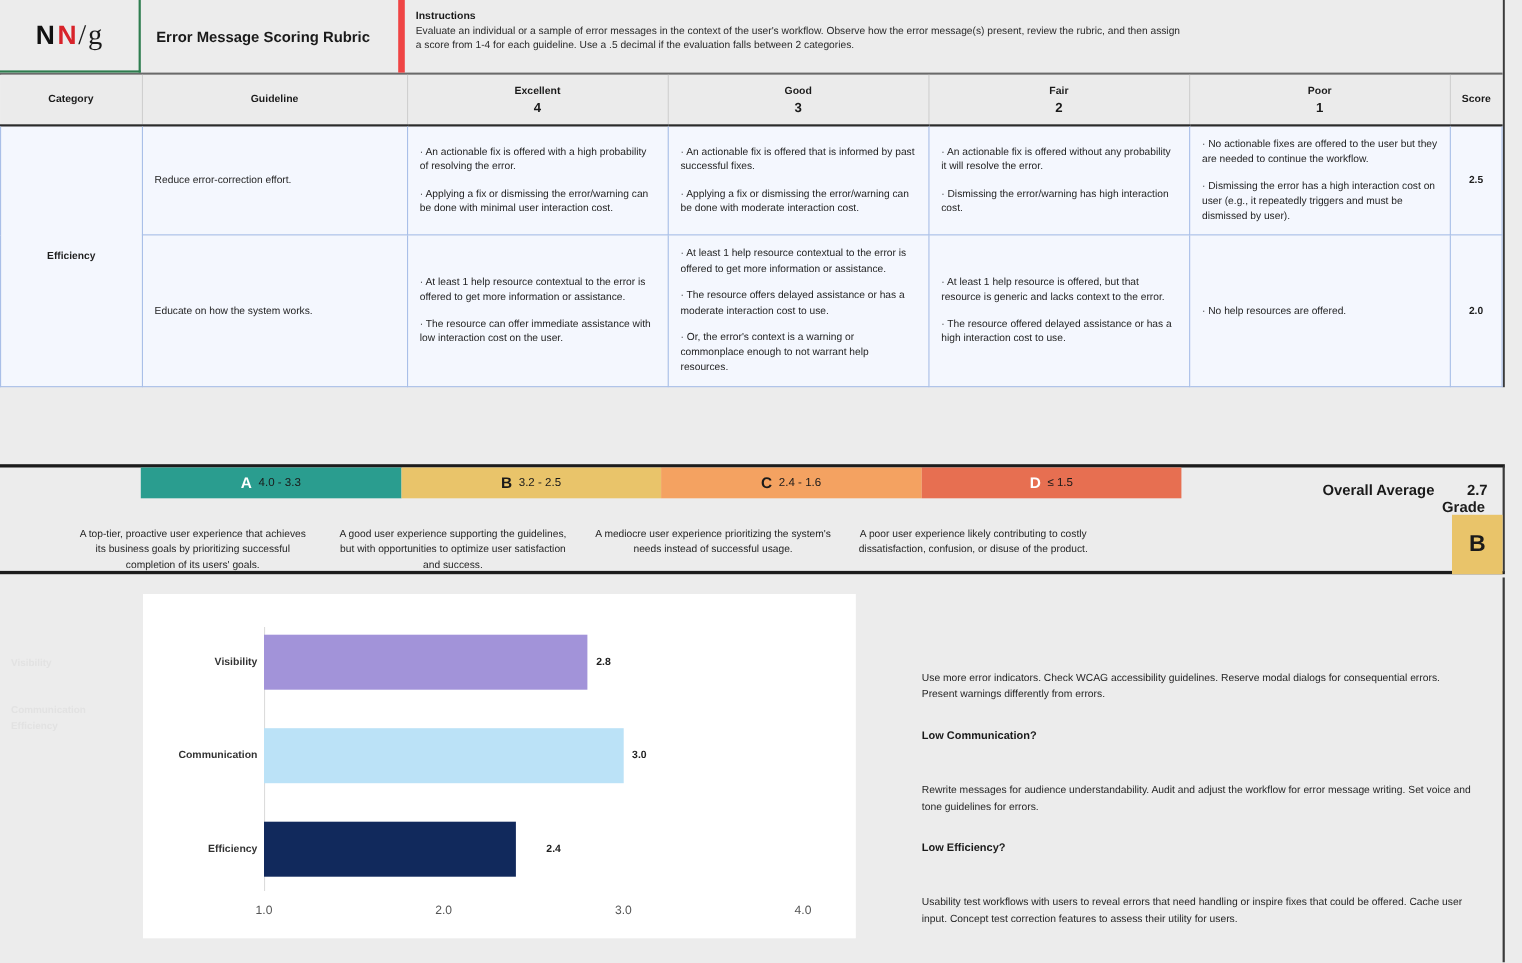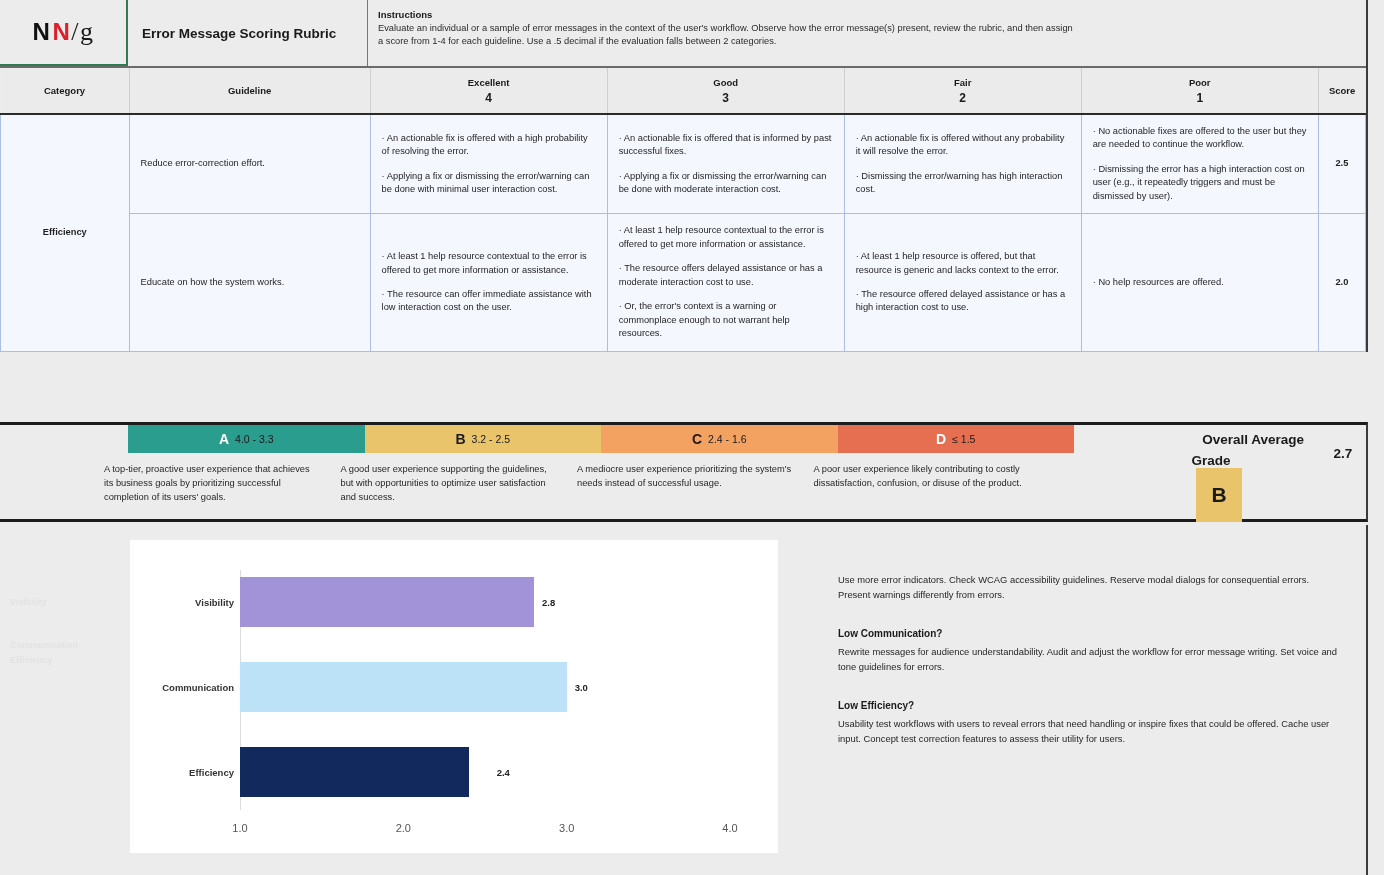--- a/index.html
+++ b/index.html
@@ -30,21 +30,21 @@
           display:flex; align-items:baseline; }
   .logo .n1 { color: #111; }
   .logo .n2 { color: #d8232a; margin-left: 2px; }
   .logo .sl { font-family: "Liberation Serif", serif; font-weight: 400;
               font-size: 26px; margin: 0 1px; }
   .logo .g  { font-family: "Liberation Serif", serif; font-weight: 400;
               font-size: 26px; }
   .rubric-title {
     width: 240px; min-width: 240px; display: flex; align-items: center;
     padding-left: 14px; font-size: 13.5px; font-weight: 700;
-    border-right: 1px solid #ef4444;
+    border-right: 6px solid #ef4444;
   }
   .instructions { flex: 1; padding: 9px 14px 0 10px; }
   .instructions .hd { font-size: 9.5px; font-weight: 700; margin-bottom: 2px; }
   .instructions .bd { font-size: 9.3px; line-height: 1.45; color: #2b2b2b; max-width: 700px; }
 
   table.rubric { width: 100%; border-collapse: collapse; table-layout: fixed; }
   table.rubric th {
     background: #ebebeb; font-size: 9.5px; font-weight: 700;
     text-align: center; vertical-align: middle; height: 46px;
     border-right: 1px solid #cfcfcf; border-bottom: 2px solid #2b2b2b;
@@ -79,24 +79,24 @@
   .grade-block {
     position: absolute; left: 0; top: 422px; width: 1368px; height: 100px;
     background: #ececec; border-top: 3px solid #1c1c1c; border-bottom: 3px solid #1c1c1c;
     border-right: 2px solid #3b3b3b;
   }
   .grade-bands { display: flex; height: 28px; margin-left: 128px; width: 946px; }
   .band { flex: 1; display: flex; align-items: center; justify-content: center;
           color: #1a1a1a; font-size: 10px; }
   .band .L { font-size: 14px; font-weight: 700; margin-right: 6px; }
   .band .R { font-size: 10.5px; font-weight: 400; }
-  .grade-descs { display: flex; margin-left: 96px; width: 946px; padding-top: 10px; }
+  .grade-descs { display: flex; margin-left: 60px; width: 946px; padding-top: 26px; text-align: center; }
   .gd { flex: 1; padding: 0 14px 0 8px; font-size: 9.3px; line-height: 1.5; color: #262626; }
   .summary { position: absolute; right: 0; top: 0; width: 294px; height: 100%; }
-  .sum-row { display: flex; align-items: center; justify-content: flex-end; }
+  .sum-row { display: flex; align-items: flex-end; justify-content: flex-end; }
   .sum-row.r1 { height: 28px; }
   .sum-row.r2 { height: 69px; flex-direction: column; }
   .sum-label { font-size: 13.5px; font-weight: 700; padding-right: 16px; }
   .sum-val-avg { width: 46px; text-align: center; font-size: 13.5px; font-weight: 700; margin-top: 29px; }
   .sum-val-grade {
     width: 46px; height: 69px; background: #e9c46a; display: flex;
     align-items: center; justify-content: center; font-size: 21px; font-weight: 700;
   }
 
   
@@ -120,21 +120,21 @@
   .bar-value {
     position: absolute; top: 50%; transform: translateY(-50%);
     font-size: 9.5px; font-weight: 700; color: #222;
   }
   .xticks { position: absolute; left: 0; top: 282px; width: 100%; height: 16px; }
   .xtick { position: absolute; font-size: 11px; color: #555; transform: translateX(-50%); }
 
   .tips { position: absolute; left: 838px; top: 48px; width: 500px; }
   .tip { margin-bottom: 26px; }
   .tip h4 { font-size: 10px; font-weight: 700; margin-bottom: 6px; }
-  .tip p  { font-size: 9.4px; line-height: 1.55; color: #262626; }
+  .tip p  { font-size: 9.4px; line-height: 1.55; color: #262626; margin-top: 36px; }
 </style>
 </head>
 <body>
 
 <div class="page">
 
   <div class="rubric-wrap">
 
     <div class="titlebar">
       <div class="logo-cell">

